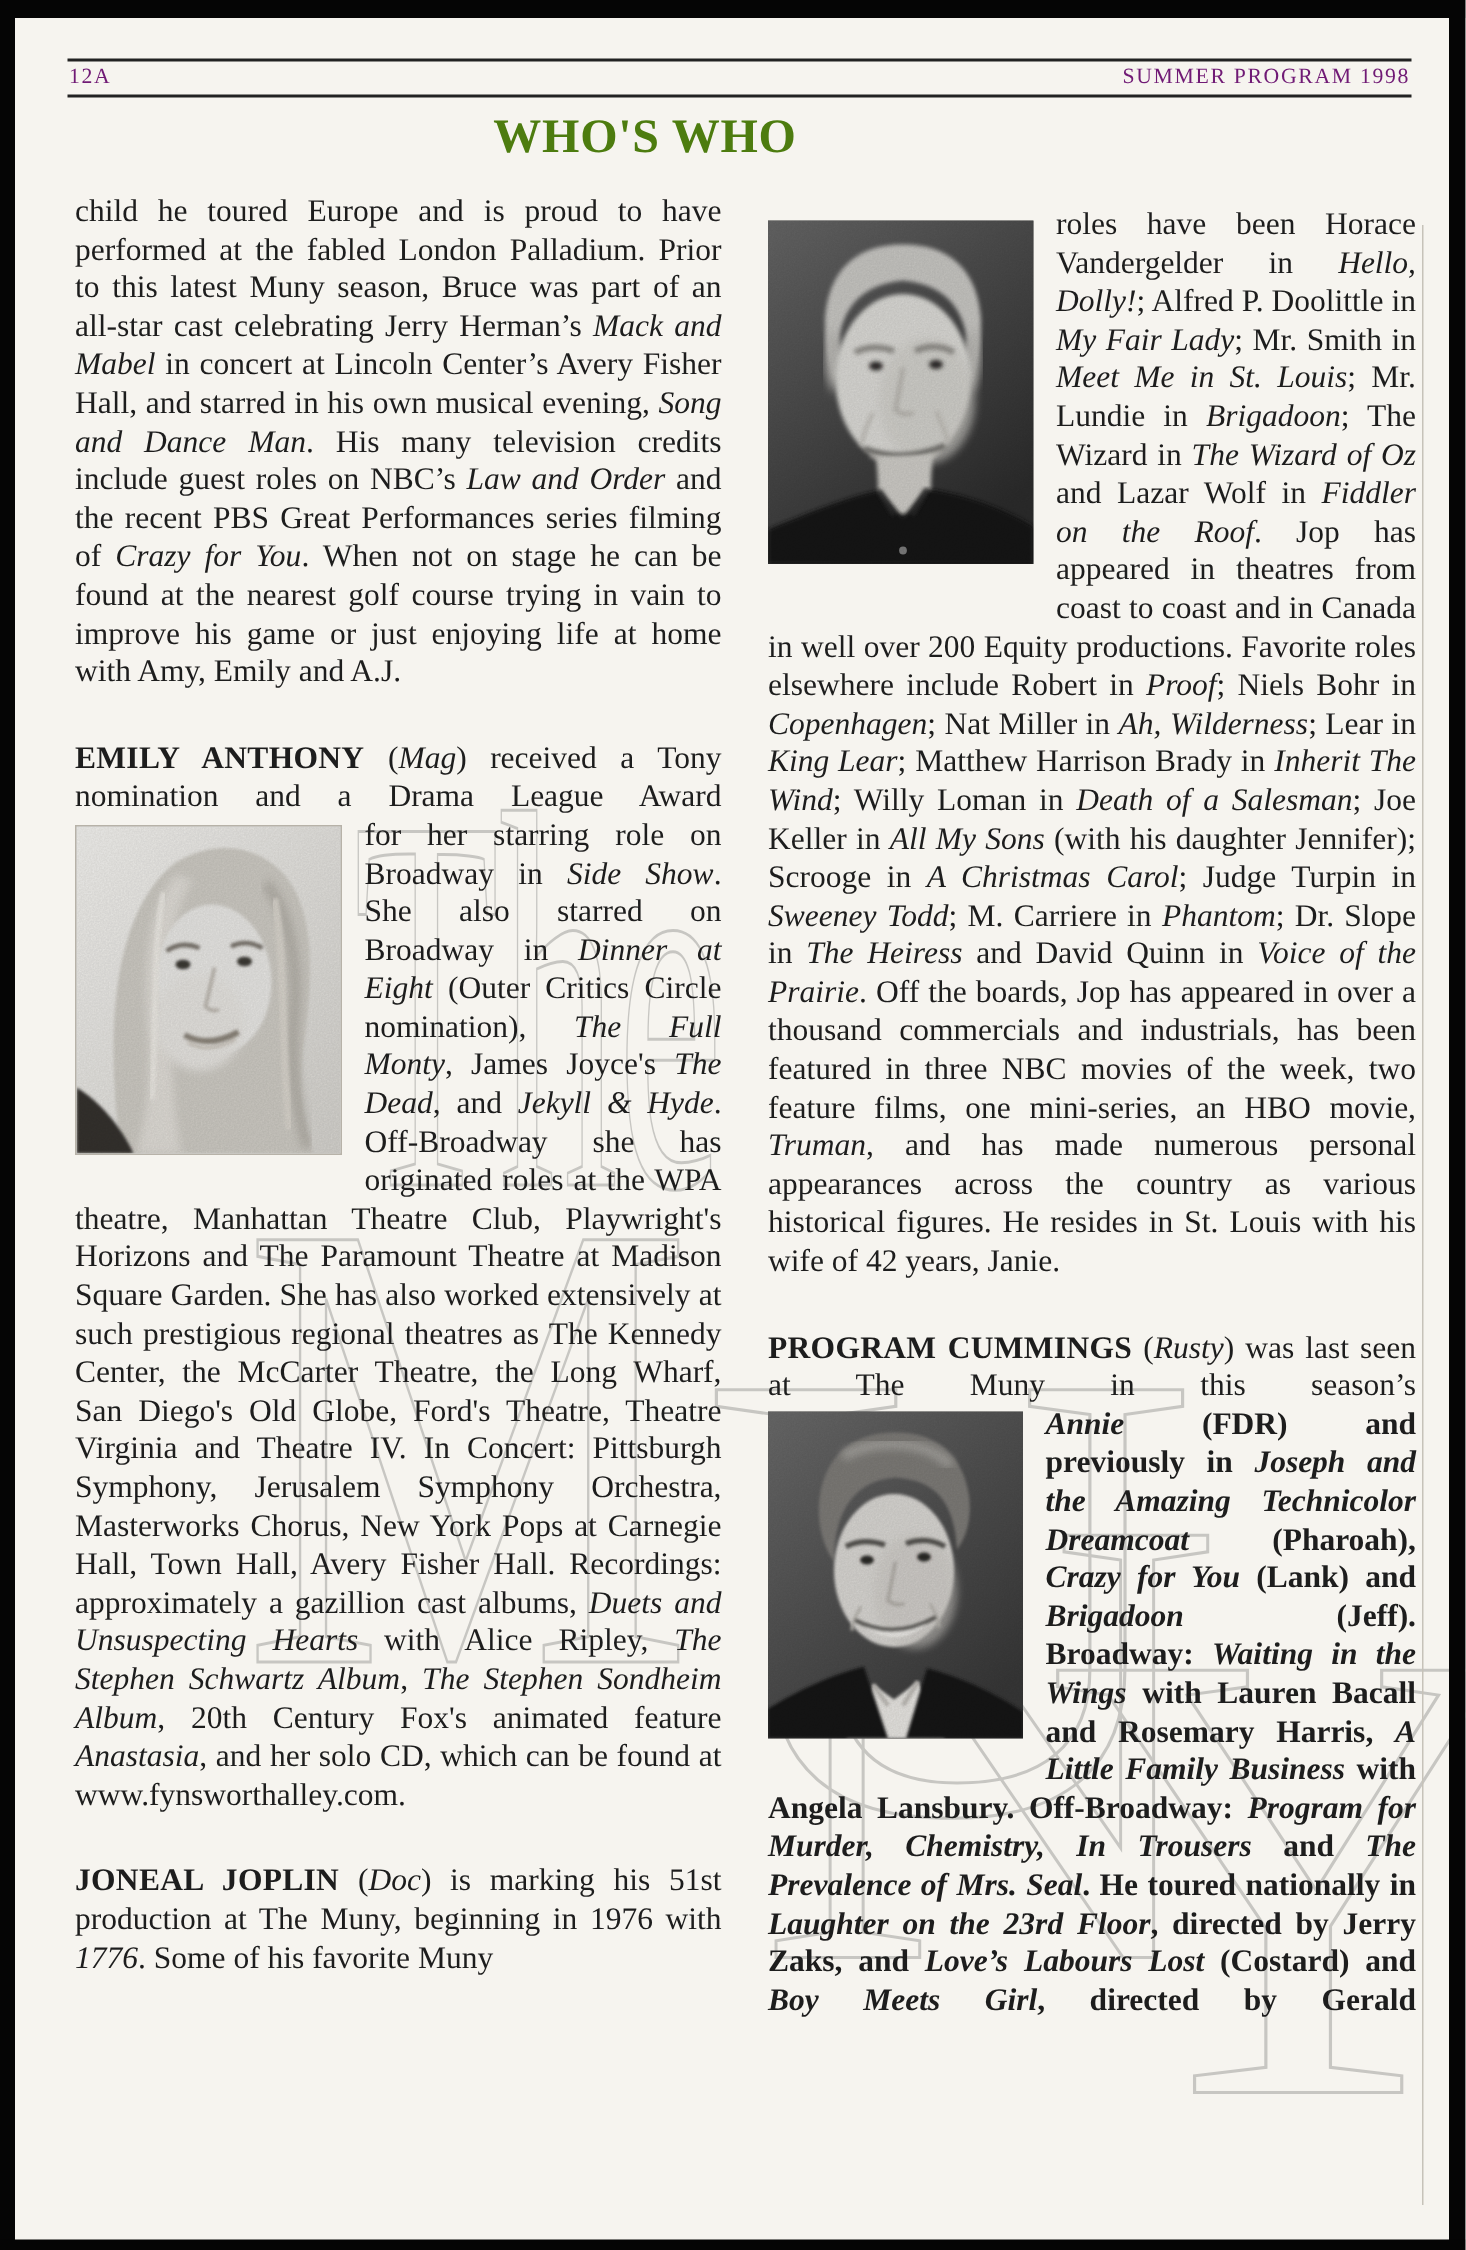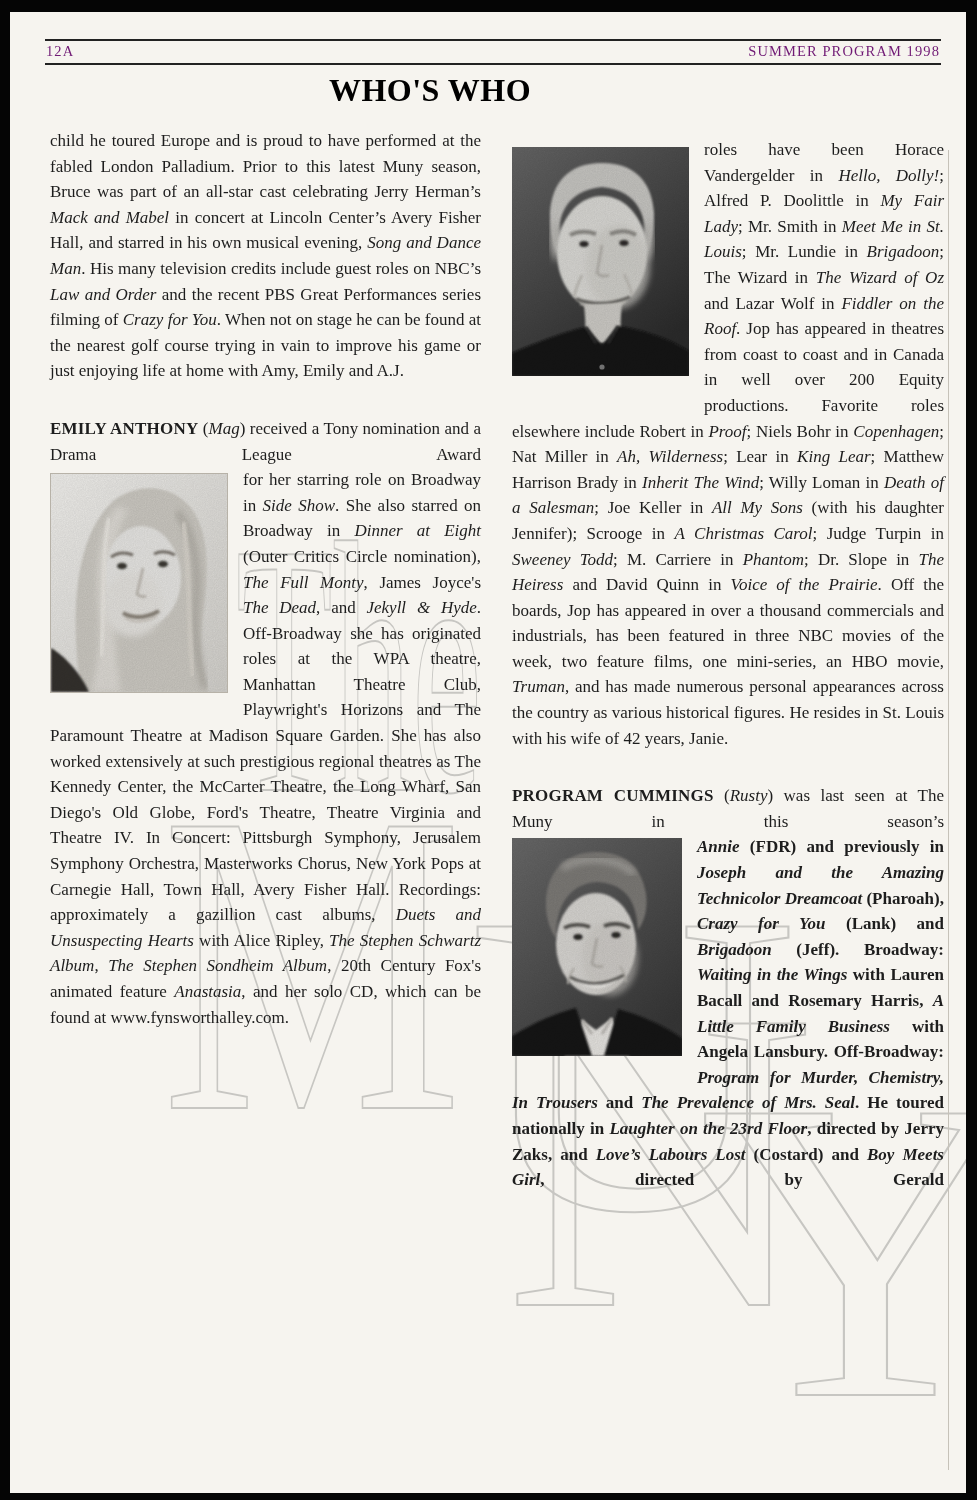--- a/index.html
+++ b/index.html
@@ -13,23 +13,23 @@
   .bar-bottom{left:0;top:1493px;width:977px;height:7px;}
   .scan-line{position:absolute;left:948px;top:150px;width:1px;height:1320px;background:#c6c2b9;z-index:1;}
   
   .watermark{position:absolute;left:0;top:0;z-index:0;}
   
   .header{position:absolute;left:45px;top:39px;width:896px;z-index:2;}
   .rule{height:2px;background:#222;}
   .hrow{display:flex;justify-content:space-between;align-items:baseline;
         padding:2px 1px 3px 1px;font-size:14.5px;letter-spacing:1.1px;line-height:17px;color:#701a75;}
   .page-title{position:absolute;left:0;top:71px;width:860px;margin:0;text-align:center;
-        font-size:32px;font-weight:bold;letter-spacing:0.5px;line-height:38px;color:#000000;z-index:2;}
-  
-  .col{position:absolute;width:431px;text-align:justify;font-size:17px;line-height:25.6px;z-index:2;}
+        font-size:32px;font-weight:bold;letter-spacing:0.5px;line-height:38px;color:#4d7c0f;z-index:2;}
+  
+  .col{position:absolute;width:431px;text-align:justify;font-size:21px;line-height:25.6px;z-index:2;}
   .col-left{left:50px;top:128px;}
   .col-right{left:512px;top:137px;width:432px;}
   .article{margin-top:32px;}
   .article:first-child{margin-top:0;}
   .article p.intro{margin:0;text-align:justify;text-align-last:justify;}
   .justify-last{text-align-last:justify;font-weight:bold;}
   b.author{font-weight:bold;letter-spacing:0.2px;}
   
   .photo{float:left;overflow:hidden;}
   .photo svg{display:block;width:100%;height:100%;}
@@ -112,20 +112,23 @@
             <path d="M58 44 C50 84 54 134 50 182" stroke="#efece6" stroke-width="4" fill="none" filter="url(#eb1)" opacity="0.9"></path>
             <path d="M132 48 C140 94 136 152 142 202" stroke="#dbd7cf" stroke-width="5" fill="none" filter="url(#eb1)" opacity="0.9"></path>
             <path d="M0 174 C14 182 30 200 38 218 L0 218 Z" fill="#34322e" filter="url(#eb1)"></path>
             <rect width="176" height="218" filter="url(#egr)" opacity="0.10"></rect>
           </svg>
         </span>
         <span>for her starring role on Broadway in <i>Side Show</i>. She also starred on Broadway in <i>Dinner at Eight</i> (Outer Critics Circle nomination), <i>The Full Monty</i>, James Joyce's <i>The Dead</i>, and <i>Jekyll &amp; Hyde</i>. Off-Broadway she has originated roles at the WPA theatre, Manhattan Theatre Club, Playwright's Horizons and The Paramount Theatre at Madison Square Garden. She has also worked extensively at such prestigious regional theatres as The Kennedy Center, the McCarter Theatre, the Long Wharf, San Diego's Old Globe, Ford's Theatre, Theatre Virginia and Theatre IV. In Concert: Pittsburgh Symphony, Jerusalem Symphony Orchestra, Masterworks Chorus, New York Pops at Carnegie Hall, Town Hall, Avery Fisher Hall. Recordings: approximately a gazillion cast albums, <i>Duets and Unsuspecting Hearts</i> with Alice Ripley, <i>The Stephen Schwartz Album</i>, <i>The Stephen Sondheim Album</i>, 20th Century Fox's animated feature <i>Anastasia</i>, and her solo CD, which can be found at www.fynsworthalley.com.</span>
       </div>
     </div>
 
+    <div class="article">
+      <b class="author">JONEAL JOPLIN</b><span> (<i>Doc</i>) is marking his 51st production at The Muny, beginning in 1976 with <i>1776</i>. Some of his favorite Muny</span>
+    </div>
 
   </div>
 
   <div class="col col-right">
 
     <div class="article">
       <span class="photo photo-joplin" role="img" aria-label="joneal-joplin-headshot">
         <svg viewBox="0 0 177 229" preserveAspectRatio="none" aria-hidden="true">
           <defs>
             <linearGradient id="jbg" x1="0" y1="0" x2="0.6" y2="1">

